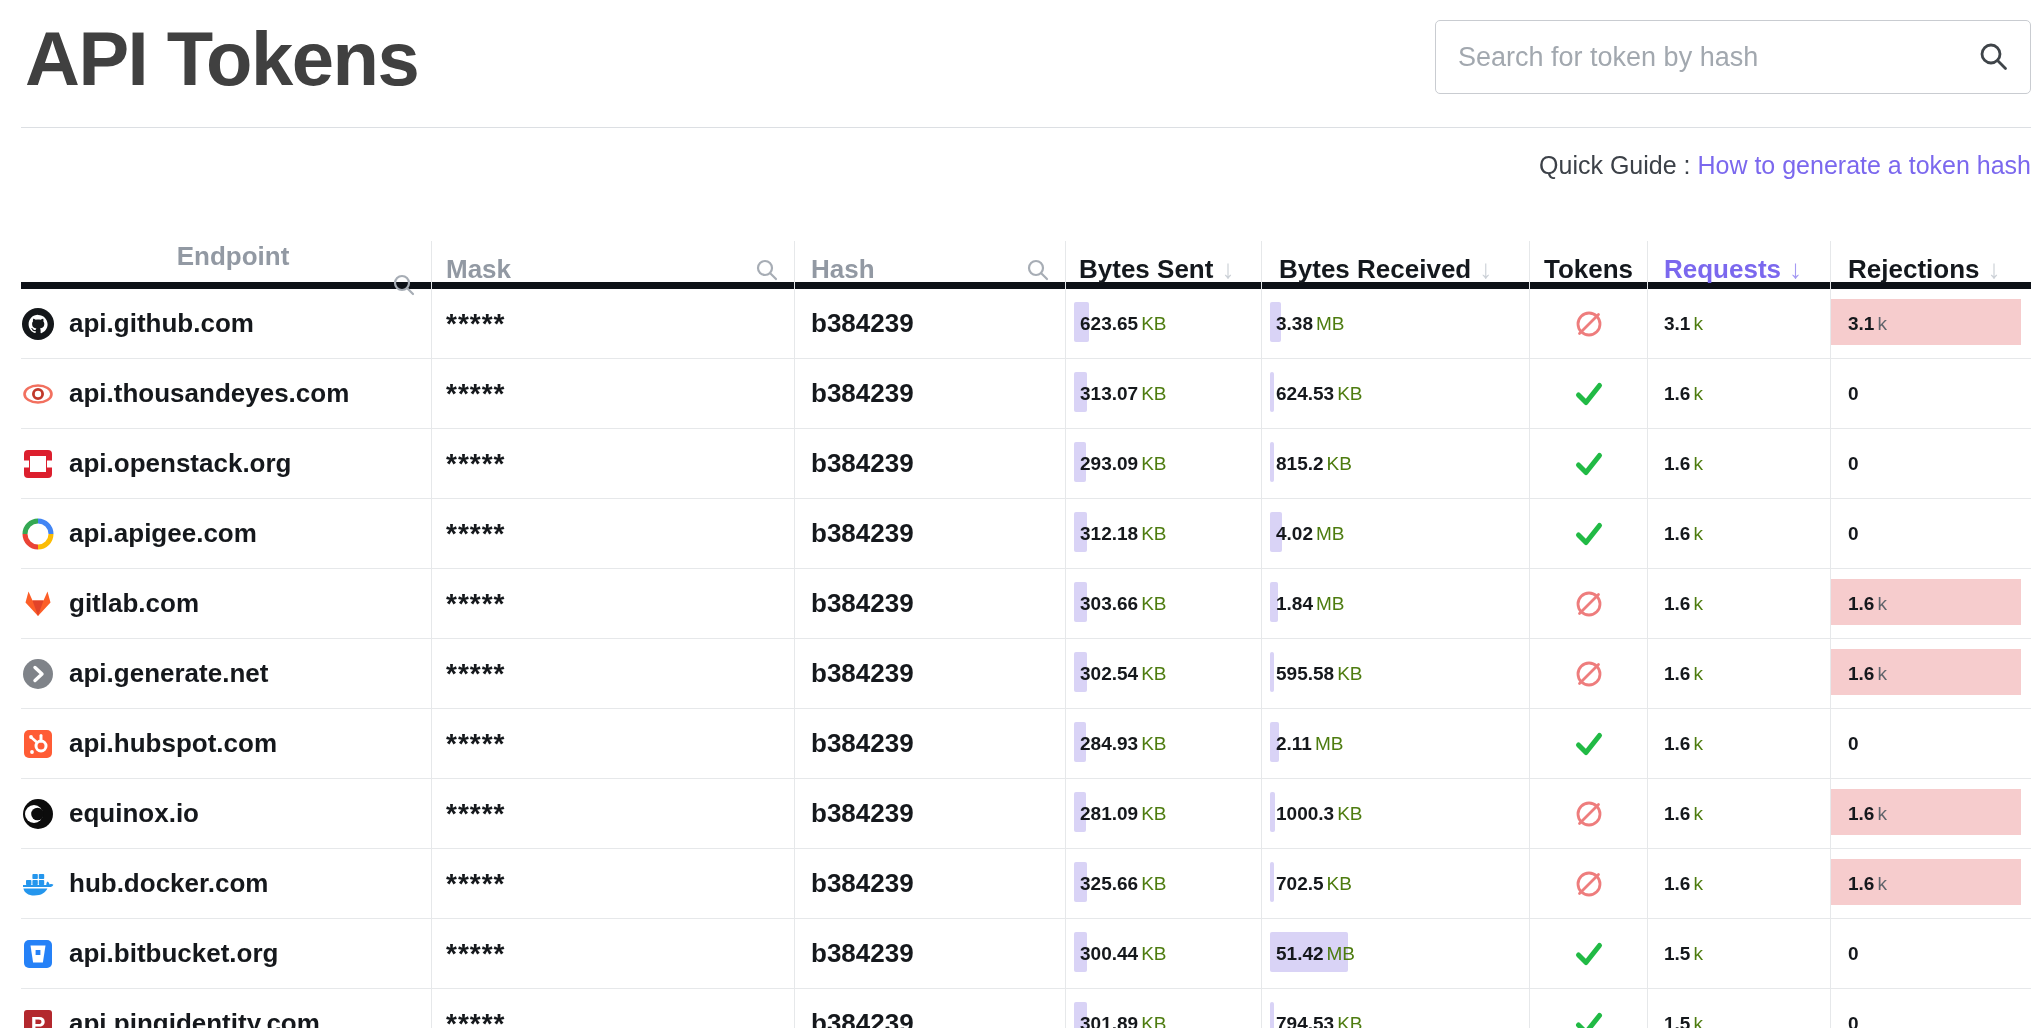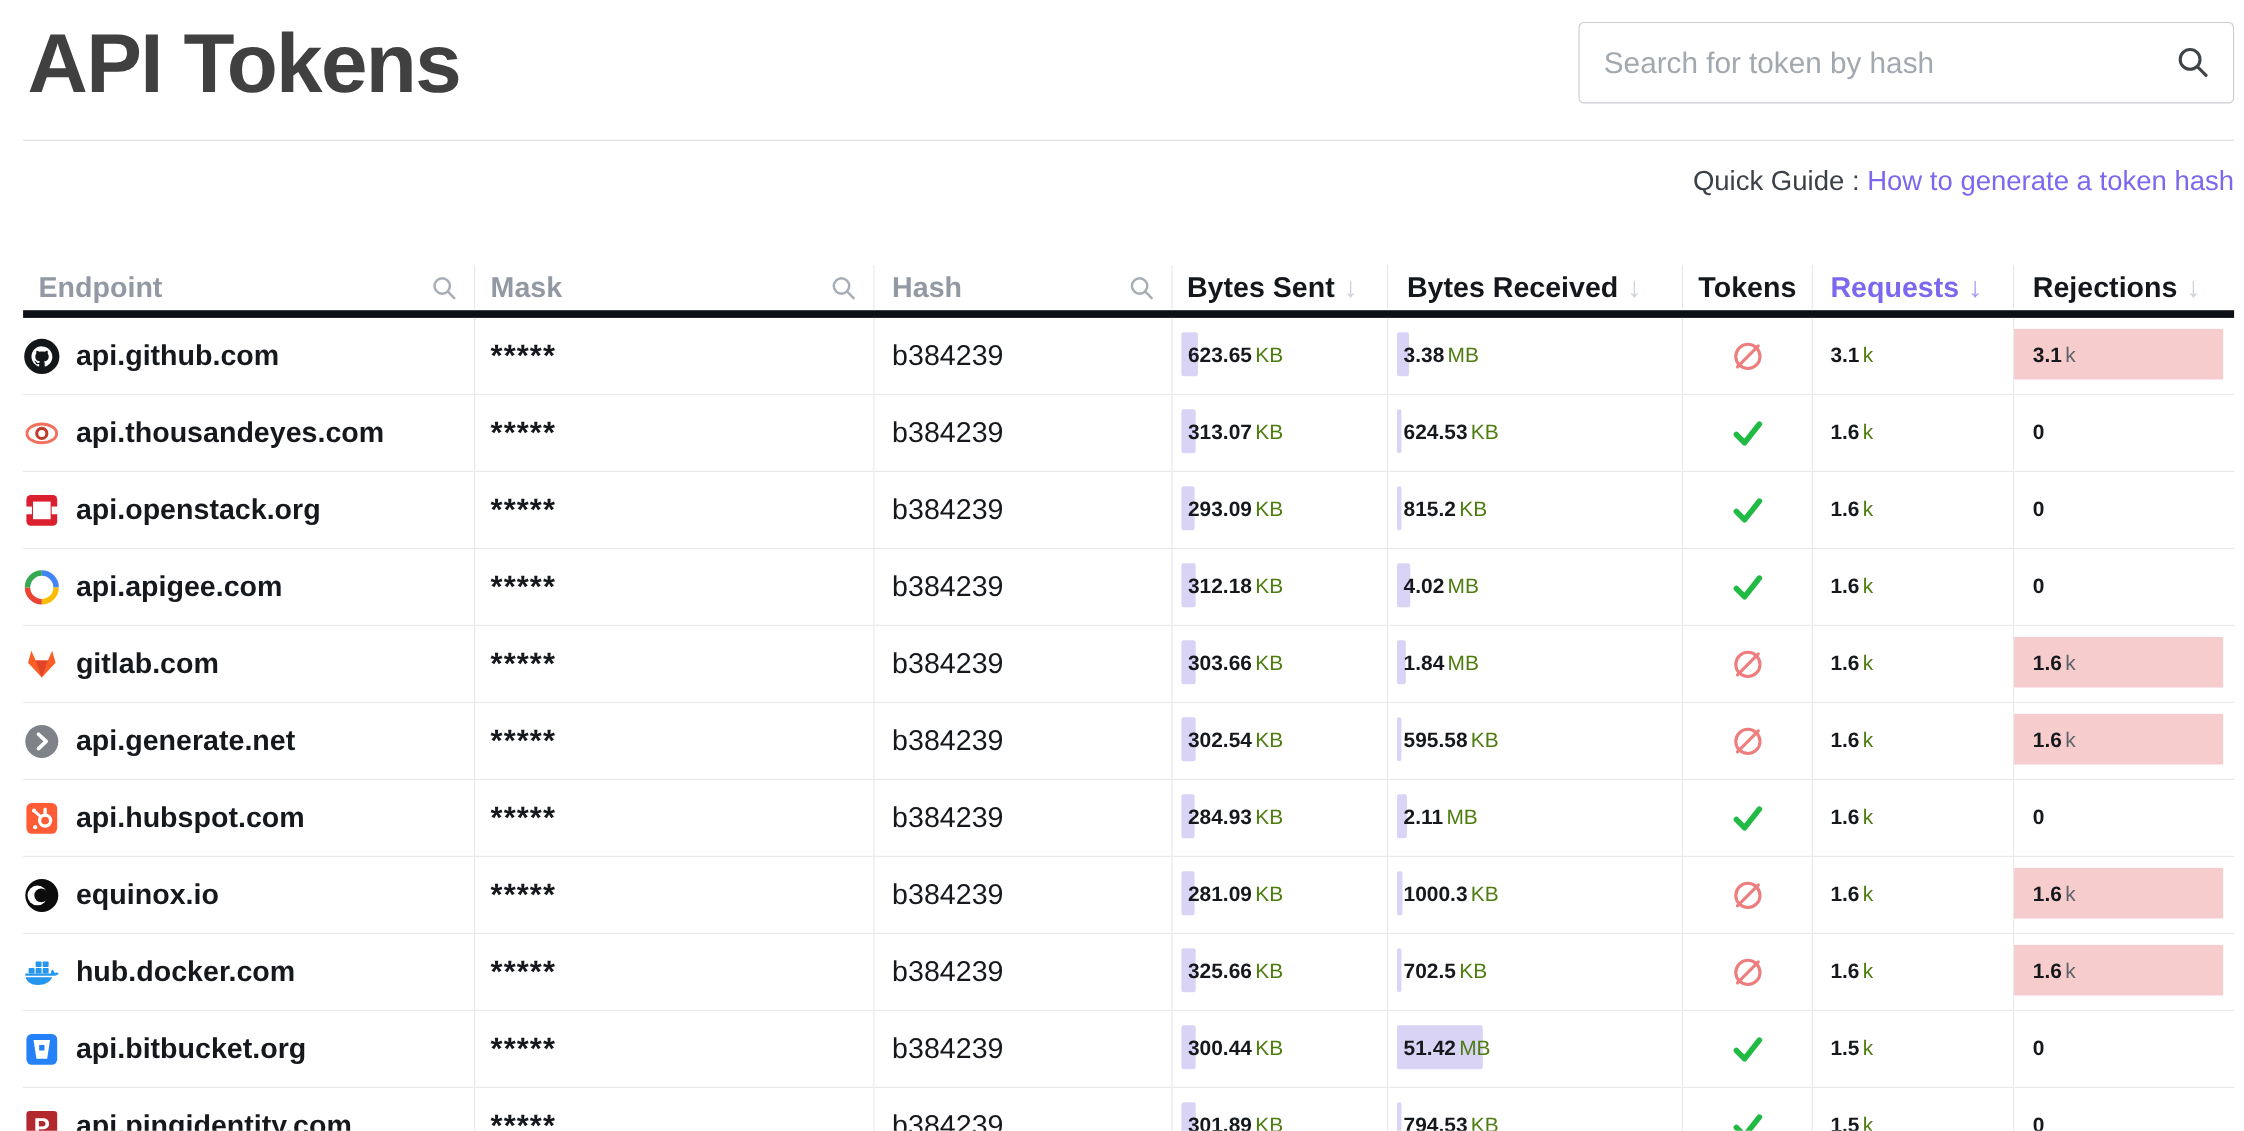--- a/index.html
+++ b/index.html
@@ -37,21 +37,21 @@
   
   .table{margin-top:60px;}
   .grid-cols{display:grid;grid-template-columns:411px 363px 271px 196px 268px 118px 183px 200px;}
   .thead{border-bottom:7px solid #0d1117;height:48px;align-items:center;}
   .hcell{display:flex;align-items:center;height:100%;border-right:1px solid #e6e8ea;cursor:pointer;}
   .hcell:last-child{border-right:none;}
   .hlabel{font-weight:700;font-size:26px;white-space:nowrap;}
   .hlabel.gray{color:#9299a3;}
   .hlabel.dark{color:#14181d;}
   .hlabel.accent{color:var(--accent);}
-  .h-endpoint{padding-left:14px;}
+  .h-endpoint{padding-left:14px;flex-direction:column;}
   .h-mask{padding-left:14px;align-items:center;}
   .h-hash{padding-left:16px;}
   .h-sent{padding-left:13px;}
   .h-recv{padding-left:17px;}
   .h-status{justify-content:center;}
   .h-req{padding-left:16px;}
   .h-rej{padding-left:17px;}
   .hsearch{margin-left:auto;margin-right:14px;line-height:0;}
   .arrow{font-size:26px;margin-left:8px;color:#ccd1d7;font-weight:700;}
   .arrow.active{color:#a59af3;}
@@ -59,21 +59,21 @@
   .row{height:70px;border-bottom:1px solid #e6e8ea;align-items:center;}
   .tbody{border-bottom:7px solid #0d1117;}
   .cell{height:100%;display:flex;align-items:center;border-right:1px solid #e6e8ea;position:relative;}
   .cell:last-child{border-right:none;}
   .c-endpoint{gap:14px;padding-left:0;}
   .ep-icon{width:34px;height:34px;line-height:0;flex:0 0 34px;}
   .ep-name{font-weight:700;font-size:26px;white-space:nowrap;}
   .c-mask{padding-left:14px;}
   .mask-text{font-weight:700;font-size:28px;letter-spacing:1px;}
   .c-hash{padding-left:16px;}
-  .hash-text{font-weight:400;font-size:26px;}
+  .hash-text{font-weight:700;font-size:26px;}
   .c-bytes{padding-left:14px;}
   .databar{position:absolute;left:8px;top:13px;height:40px;background:var(--lavender);border-radius:2px;z-index:0;}
   .num{font-weight:700;font-size:19px;position:relative;z-index:1;}
   .unit{font-size:19px;color:#4d7c0f;margin-left:3px;font-weight:400;position:relative;z-index:1;}
   .unit.dark{color:#5f646b;}
   .c-status{justify-content:center;}
   .c-req{padding-left:16px;}
   .c-rej{padding-left:17px;}
   .rejbar{position:absolute;left:0;top:10px;height:46px;width:190px;background:var(--pink);z-index:0;}
 </style>

